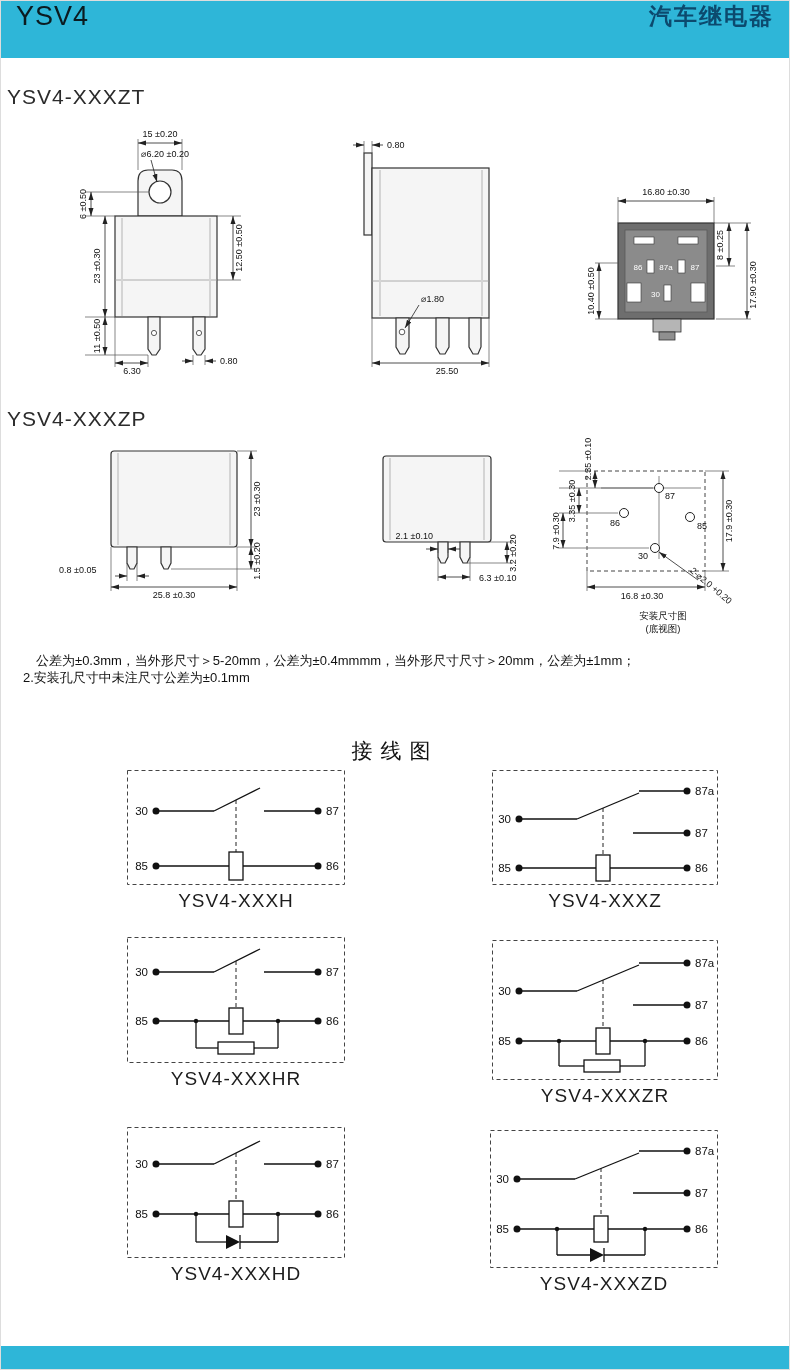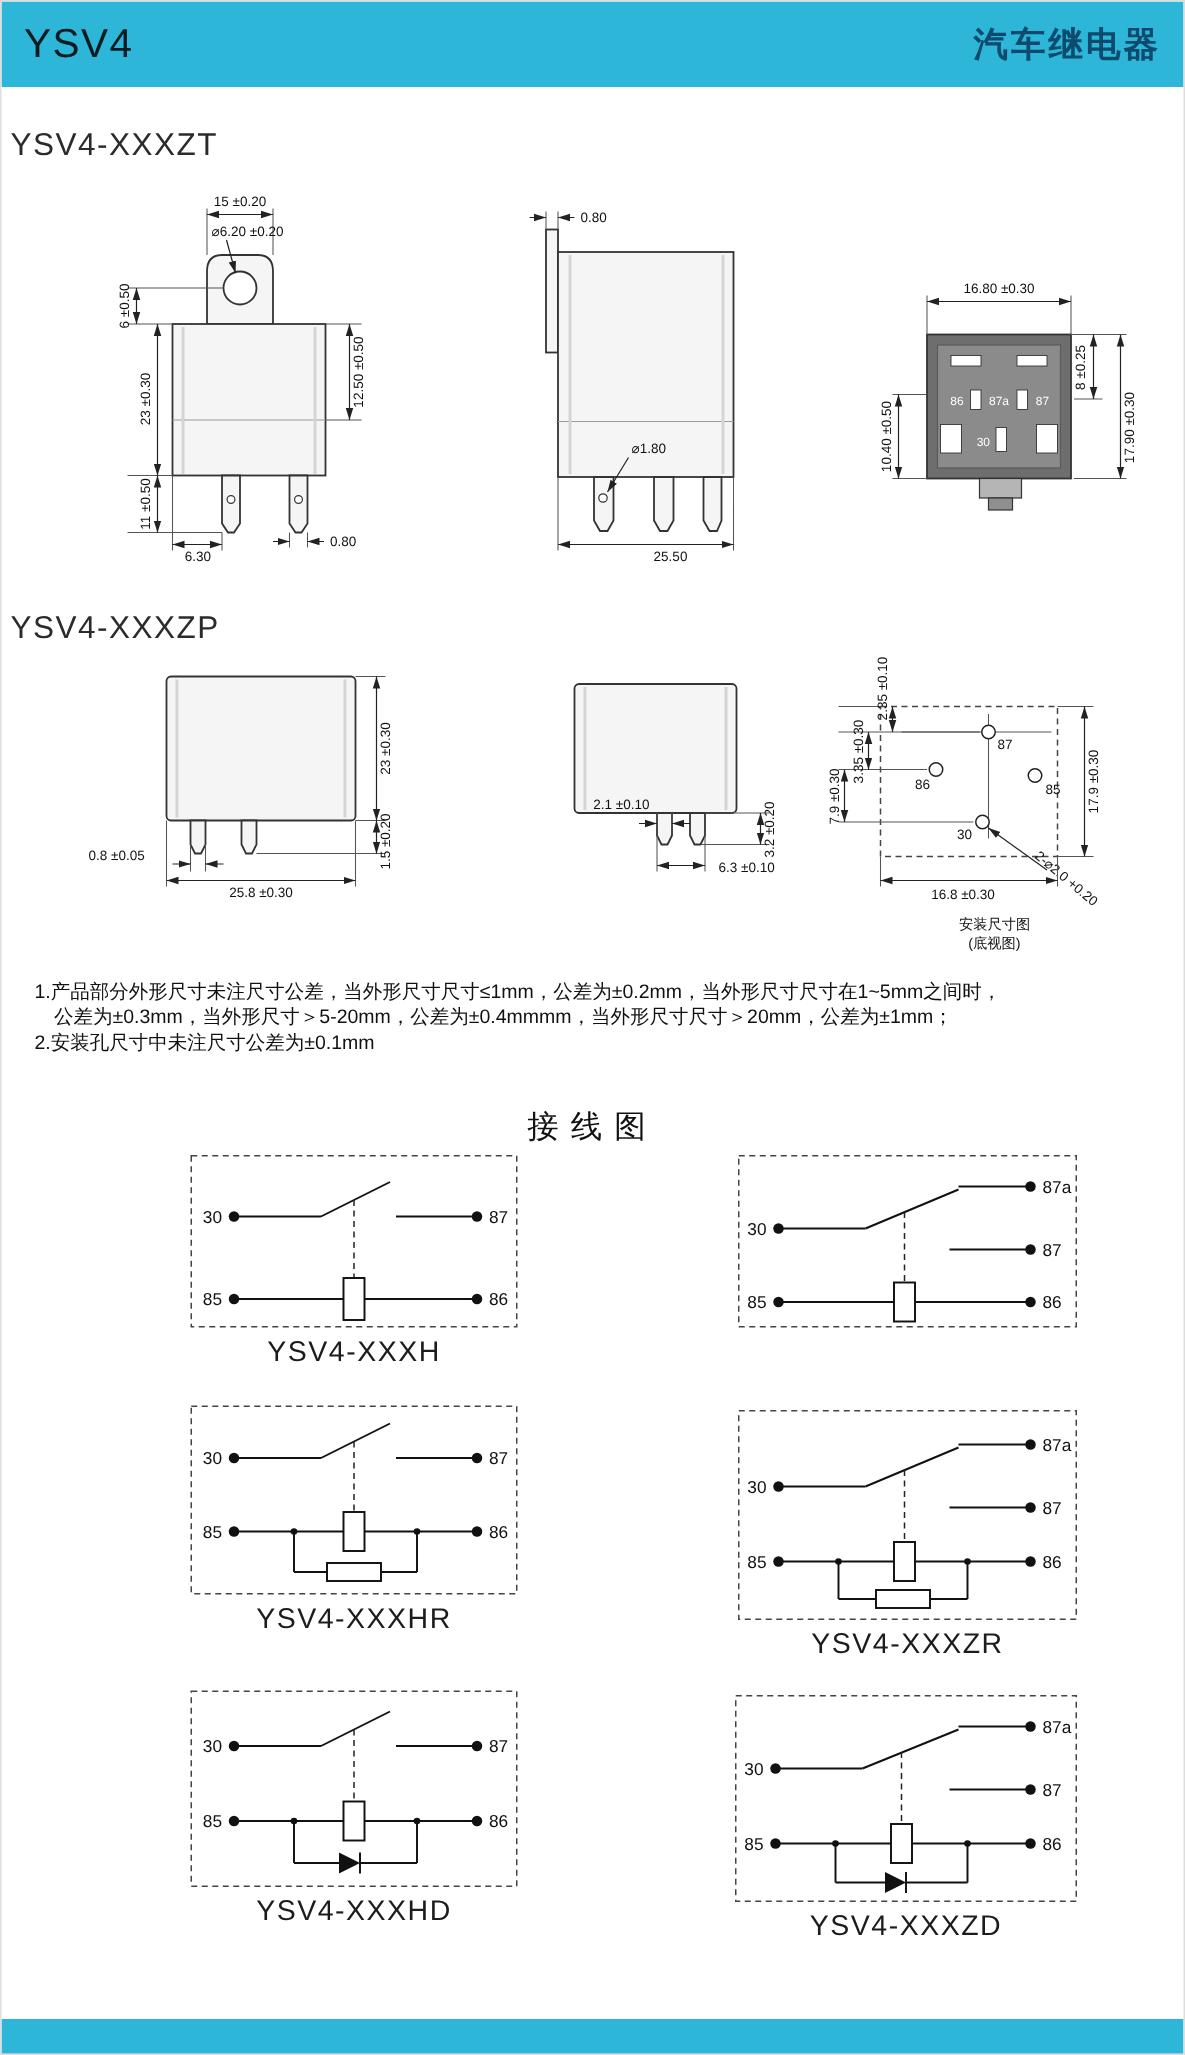--- a/index.html
+++ b/index.html
@@ -1,21 +1,21 @@
 <!DOCTYPE html>
 <html><head>
 <meta charset="utf-8">
 <style>
   *{margin:0;padding:0;box-sizing:border-box}
   body{background:#fff}
   .page{position:relative;width:790px;height:1370px;background:#fff;
         font-family:"Liberation Sans","DejaVu Sans",sans-serif;border:1px solid #ddd;overflow:hidden}
   .abs{position:absolute}
   .header{left:0;top:0;width:100%;height:57px;background:#2eb6d8;display:flex;
-          align-items:center;justify-content:space-between;padding:0 15px}
+          align-items:flex-start;justify-content:space-between;padding:0 15px}
   .header .model{font-size:27px;color:#0b1b20;letter-spacing:1px}
   .header .product{font-size:23px;color:#0c4a6e;font-weight:bold;letter-spacing:2px}
   .section-title{font-size:21px;color:#2b2b2b;letter-spacing:1px}
   .notes{font-size:13px;color:#111;line-height:1.3}
   .notes .indent{padding-left:13px}
   .wiring-title{width:100%;text-align:center;font-size:21px;font-weight:normal;color:#111;letter-spacing:8px}
   .wlabel{text-align:center;font-size:19px;color:#1c1c1c;letter-spacing:1px}
   .footer{left:0;top:1345px;width:100%;height:25px;background:#2eb6d8}
   svg text{font-family:"Liberation Sans","DejaVu Sans",sans-serif;fill:#111}
   .dt{font-size:9px}
@@ -249,21 +249,20 @@
       <line class="ext" x1="586" y1="570" x2="586" y2="590"></line>
       <line class="ext" x1="704" y1="570" x2="704" y2="590"></line>
       <line class="dim" x1="586" y1="586" x2="704" y2="586" marker-start="url(#bE)" marker-end="url(#bE)"></line>
       <text class="dt" x="641" y="598" text-anchor="middle">16.8 ±0.30</text>
     </g>
     <text x="662" y="618" font-size="9.5" text-anchor="middle">安装尺寸图</text>
     <text x="662" y="631" font-size="9.5" text-anchor="middle">(底视图)</text>
   </svg>
 
   <div class="abs notes" style="left:22px;top:652px;width:756px">
-    <div>1.产品部分外形尺寸未注尺寸公差，当外形尺寸尺寸≤1mm，公差为±0.2mm，当外形尺寸尺寸在1~5mm之间时，</div>
     <div class="indent">公差为±0.3mm，当外形尺寸＞5-20mm，公差为±0.4mmmm，当外形尺寸尺寸＞20mm，公差为±1mm；</div>
     <div>2.安装孔尺寸中未注尺寸公差为±0.1mm</div>
   </div>
 
   <div class="abs wiring-title" style="left:0;top:736px">接线图</div>
 
   <div class="abs" style="left:125px;top:768px;width:220px">
     <svg width="220" height="117" viewBox="0 0 220 117">
       <rect x="1.5" y="1.5" width="217" height="114" class="dbox"></rect>
       <circle class="term" cx="30" cy="42" r="3.5"></circle>
@@ -300,20 +299,21 @@
       <line class="wire" x1="142" y1="64" x2="196" y2="64"></line>
       <line class="dashlink" x1="112" y1="39" x2="112" y2="86"></line>
       <rect x="105" y="86" width="14" height="26" class="coil"></rect>
       <circle class="term" cx="28" cy="99" r="3.5"></circle>
       <text class="pl" x="20" y="103" text-anchor="end">85</text>
       <line class="wire" x1="28" y1="99" x2="105" y2="99"></line>
       <circle class="term" cx="196" cy="99" r="3.5"></circle>
       <text class="pl" x="204" y="103">86</text>
       <line class="wire" x1="119" y1="99" x2="196" y2="99"></line>
     </svg>
+    <div class="wlabel">YSV4-XXXZ</div>
   </div>
 
   <div class="abs" style="left:125px;top:935px;width:220px">
     <svg width="220" height="128" viewBox="0 0 220 128">
       <rect x="1.5" y="1.5" width="217" height="125" class="dbox"></rect>
       <circle class="term" cx="30" cy="36" r="3.5"></circle>
       <text class="pl" x="22" y="40" text-anchor="end">30</text>
       <line class="wire" x1="30" y1="36" x2="88" y2="36"></line>
       <line class="wire" x1="88" y1="36" x2="134" y2="13"></line>
       <circle class="term" cx="192" cy="36" r="3.5"></circle>

